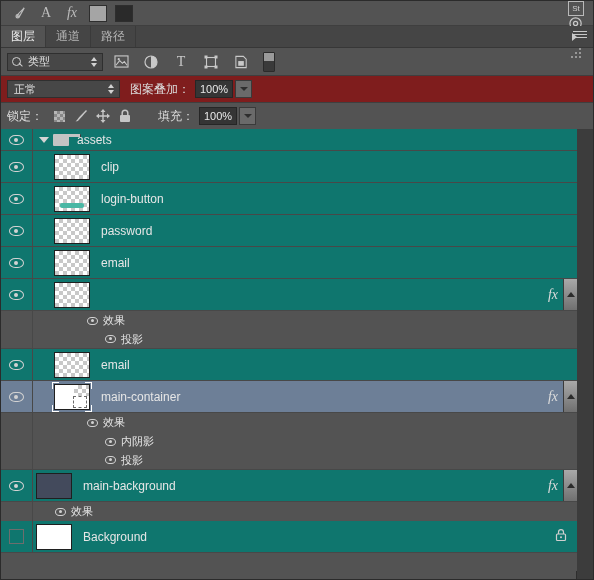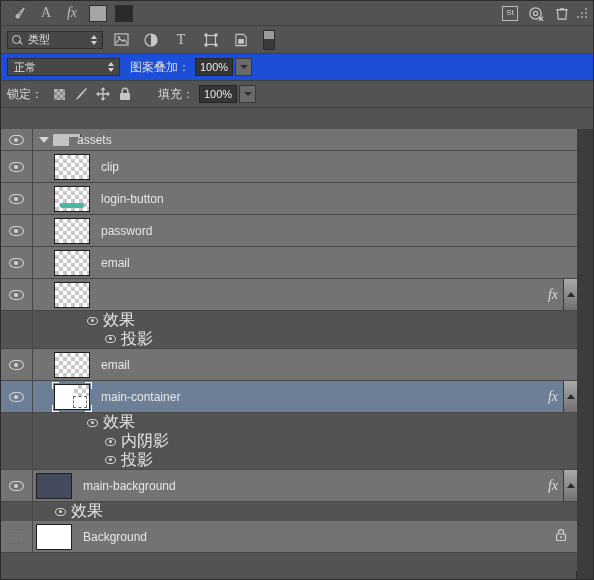--- a/index.html
+++ b/index.html
@@ -11,21 +11,21 @@
     -webkit-font-smoothing:antialiased;
   }
   .panel{width:594px;height:580px;position:relative;box-sizing:border-box;
          border:1px solid #2b2b2b;background:#535353;}
 
   
   .topbar{height:24px;background:#535353;border-bottom:1px solid #3f3f3f;
           display:flex;align-items:center;padding:0 6px;position:relative;}
   .tb-icon{width:26px;height:22px;display:flex;align-items:center;justify-content:center;
            color:#bdbdbd;}
-  .tb-right{position:absolute;right:4px;top:0;height:24px;display:flex;align-items:center;}
+  .tb-right{position:absolute;right:4px;top:0;height:24px;display:flex;align-items:center;flex-direction:column;}
   .sw{width:16px;height:15px;border:1px solid #2e2e2e;}
   .sw.light{background:#a5a5a5;}
   .sw.dark{background:#2a2a2a;}
   .st-box{width:14px;height:13px;border:1px solid #b9b9b9;color:#cfcfcf;font-size:8px;
           display:flex;align-items:center;justify-content:center;line-height:1;}
   .grip{width:14px;height:14px;position:relative;opacity:.55;}
   .grip i{position:absolute;width:2px;height:2px;background:#cfcfcf;display:block;}
 
   
   .tabsrow{height:21px;background:#454545;display:flex;align-items:stretch;position:relative;
@@ -54,21 +54,21 @@
       border-top:4px solid #d2d2d2;}
   .filter-combo{width:96px;padding-left:20px;}
   .magnifier{position:absolute;left:4px;top:3px;width:11px;height:11px;}
   .magnifier .c{position:absolute;left:0;top:0;width:7px;height:7px;border:1.4px solid #d0d0d0;border-radius:50%;}
   .magnifier .h{position:absolute;left:6px;top:7px;width:5px;height:1.4px;background:#d0d0d0;transform:rotate(45deg);}
   .ficon{width:24px;height:22px;display:flex;align-items:center;justify-content:center;color:#c9c9c9;}
   .toggle-pill{width:10px;height:18px;background:linear-gradient(#9a9a9a 0 45%,#3a3a3a 45% 100%);
                border:1px solid #2b2b2b;margin-left:4px;border-radius:1px;}
 
   
-  .blendrow{height:26px;background:#1d4ed8;display:flex;align-items:center;padding:0 6px;
+  .blendrow{height:26px;background:#7f1d1d;display:flex;align-items:center;padding:0 6px;
             border-bottom:1px solid #3f3f3f;}
   .blend-combo{width:113px;padding-left:6px;}
   .lbl{margin-left:10px;margin-right:5px;color:#dcdcdc;font-size:12px;}
   .numbox{width:38px;height:18px;background:#353535;border:1px solid #262626;color:#e8e8e8;
           font-size:11px;display:flex;align-items:center;justify-content:center;box-sizing:border-box;}
   .mini-arrow{width:17px;height:18px;background:#6a6a6a;border:1px solid #3a3a3a;margin-left:2px;
               display:flex;align-items:center;justify-content:center;box-sizing:border-box;}
   .mini-arrow .dn{width:0;height:0;border-left:4px solid transparent;border-right:4px solid transparent;
                   border-top:4px solid #2e2e2e;}
 
@@ -81,21 +81,21 @@
                       linear-gradient(45deg,#9c9c9c 25%,#d8d8d8 25%,#d8d8d8 75%,#9c9c9c 75%);
      background-size:6px 6px;background-position:0 0,3px 3px;opacity:.75;}
 
   
   .list{position:absolute;left:0;right:0;top:128px;bottom:0;background:#535353;overflow:hidden;}
   .scrollbar{position:absolute;right:0;top:0;bottom:0;width:16px;background:#3c3c3c;
              border-left:1px solid #2e2e2e;}
   .rows{position:absolute;left:0;top:0;right:16px;bottom:0;}
 
   .row{display:flex;align-items:center;position:relative;box-sizing:border-box;
-       border-bottom:1px solid #484848;background:#737373;}
+       border-bottom:1px solid #484848;background:#0f766e;}
   .row.group{height:22px;}
   .row.layer{height:32px;}
   .row.selected{background:#6d7f97;}
   .row.fxrow{height:19px;border-bottom:none;background:#535353;}
   .row.fxrow.last{border-bottom:1px solid #484848;}
 
   .eyecell{width:32px;min-width:32px;height:100%;display:flex;align-items:center;justify-content:center;
            border-right:1px solid #484848;box-sizing:border-box;}
   .eye{width:15px;height:10px;position:relative;}
   .eye .ball{position:absolute;left:0;top:0;width:15px;height:10px;border:1.3px solid #d2d2d2;
@@ -130,21 +130,21 @@
   .selbrackets{position:absolute;left:-3px;top:-3px;right:-3px;bottom:-3px;pointer-events:none;}
   .selbrackets span{position:absolute;width:6px;height:6px;border:1.5px solid #ffffff;}
   .selbrackets span:nth-child(1){left:0;top:0;border-right:0;border-bottom:0;}
   .selbrackets span:nth-child(2){right:0;top:0;border-left:0;border-bottom:0;}
   .selbrackets span:nth-child(3){left:0;bottom:0;border-right:0;border-top:0;}
   .selbrackets span:nth-child(4){right:0;bottom:0;border-left:0;border-top:0;}
   .vecmark{position:absolute;right:2px;bottom:1px;width:12px;height:10px;border:1px dashed #6b6b6b;}
 
   .lname{font-size:12px;color:#e6e6e6;margin-left:8px;white-space:nowrap;}
   .lname.italic{}
-  .fxname{font-size:16px;color:#e4e4e4;margin-left:5px;}
+  .fxname{font-size:11px;color:#e4e4e4;margin-left:5px;}
 
   .rowright{position:absolute;right:0;top:0;height:100%;display:flex;align-items:center;}
   .fx-badge{font-family:"Liberation Serif","DejaVu Serif",serif;font-style:italic;font-size:14px;
             color:#dcdcdc;margin-right:5px;}
   .collapse-btn{width:14px;height:100%;background:linear-gradient(#a9a9a9,#707070);
                 display:flex;align-items:center;justify-content:center;border-left:1px solid #3b3b3b;
                 box-sizing:border-box;}
   .collapse-btn .tri{width:0;height:0;border-left:4px solid transparent;border-right:4px solid transparent;
                      border-bottom:5px solid #2b2b2b;}
   .locked{margin-right:10px;color:#cfcfcf;}
@@ -200,20 +200,38 @@
         <i style="left:10px;top:2px"></i>
           <i style="left:6px;top:6px"></i>
           <i style="left:10px;top:6px"></i>
         <i style="left:2px;top:10px"></i>
           <i style="left:6px;top:10px"></i>
           <i style="left:10px;top:10px"></i>
       </div>
     </div>
   </div>
 
+  <div class="tabsrow">
+    <div class="tab active">
+      <span>图层</span>
+    </div>
+    <div class="tab">
+      <span>通道</span>
+    </div>
+    <div class="tab">
+      <span>路径</span>
+    </div>
+    <div class="tabs-fill"></div>
+    <div class="panel-menu">
+      <i></i>
+        <i></i>
+        <i></i>
+      <div class="tri"></div>
+    </div>
+  </div>
 
   <div class="filterrow">
     <div class="combo filter-combo">
       <div class="magnifier">
         <div class="c"></div>
           <div class="h"></div>
       </div>
       <span>类型</span>
       <div class="arrows">
           <div class="up"></div>

